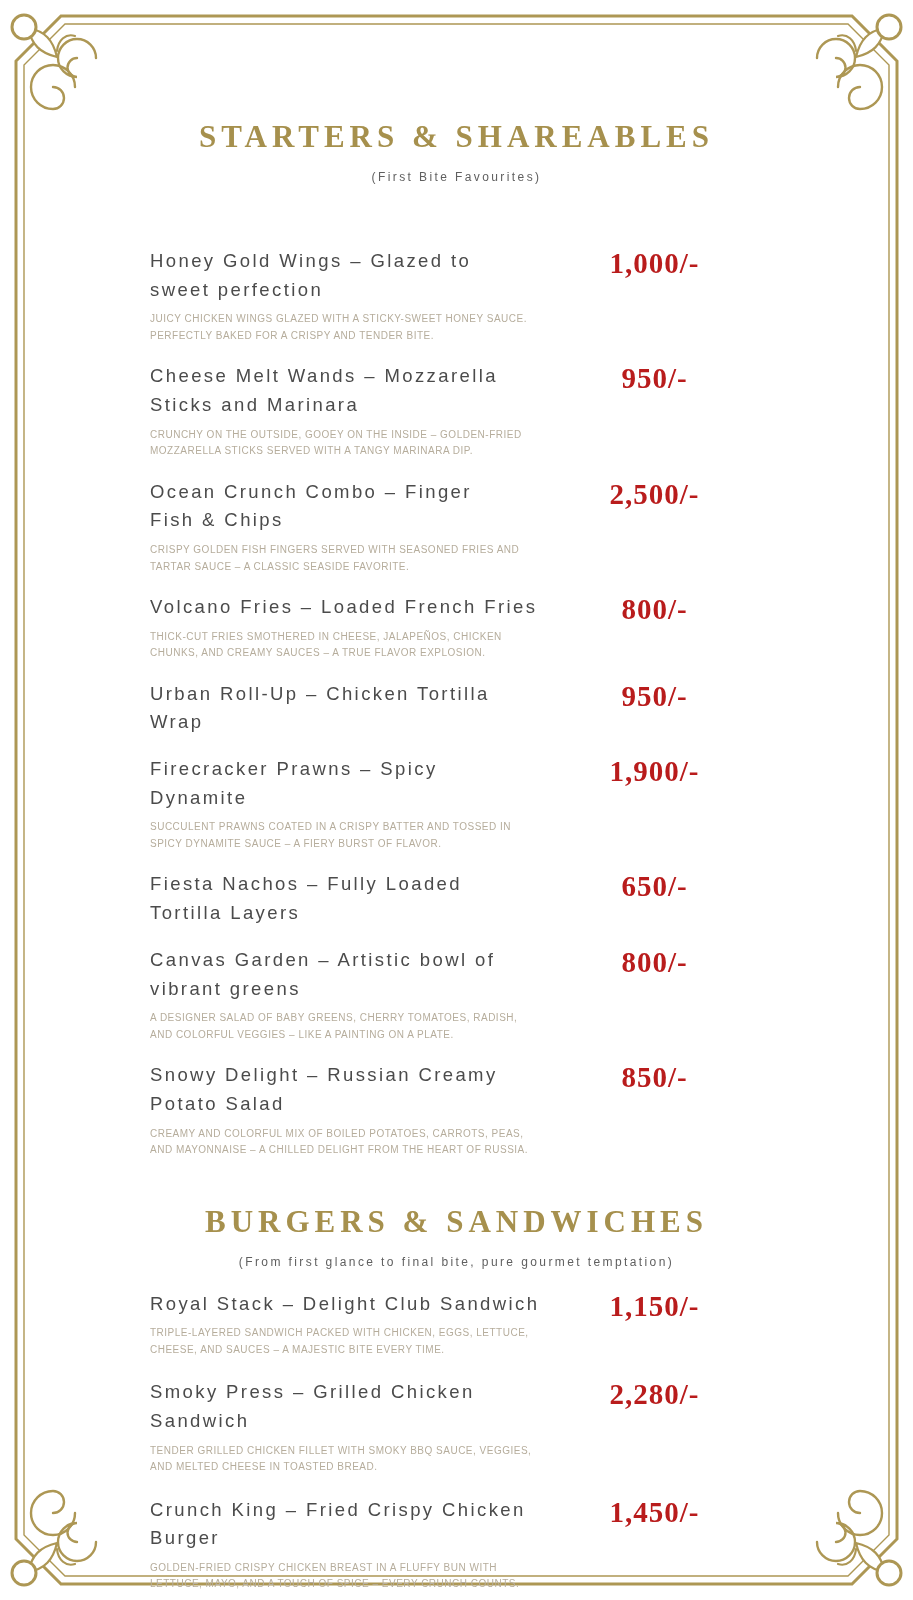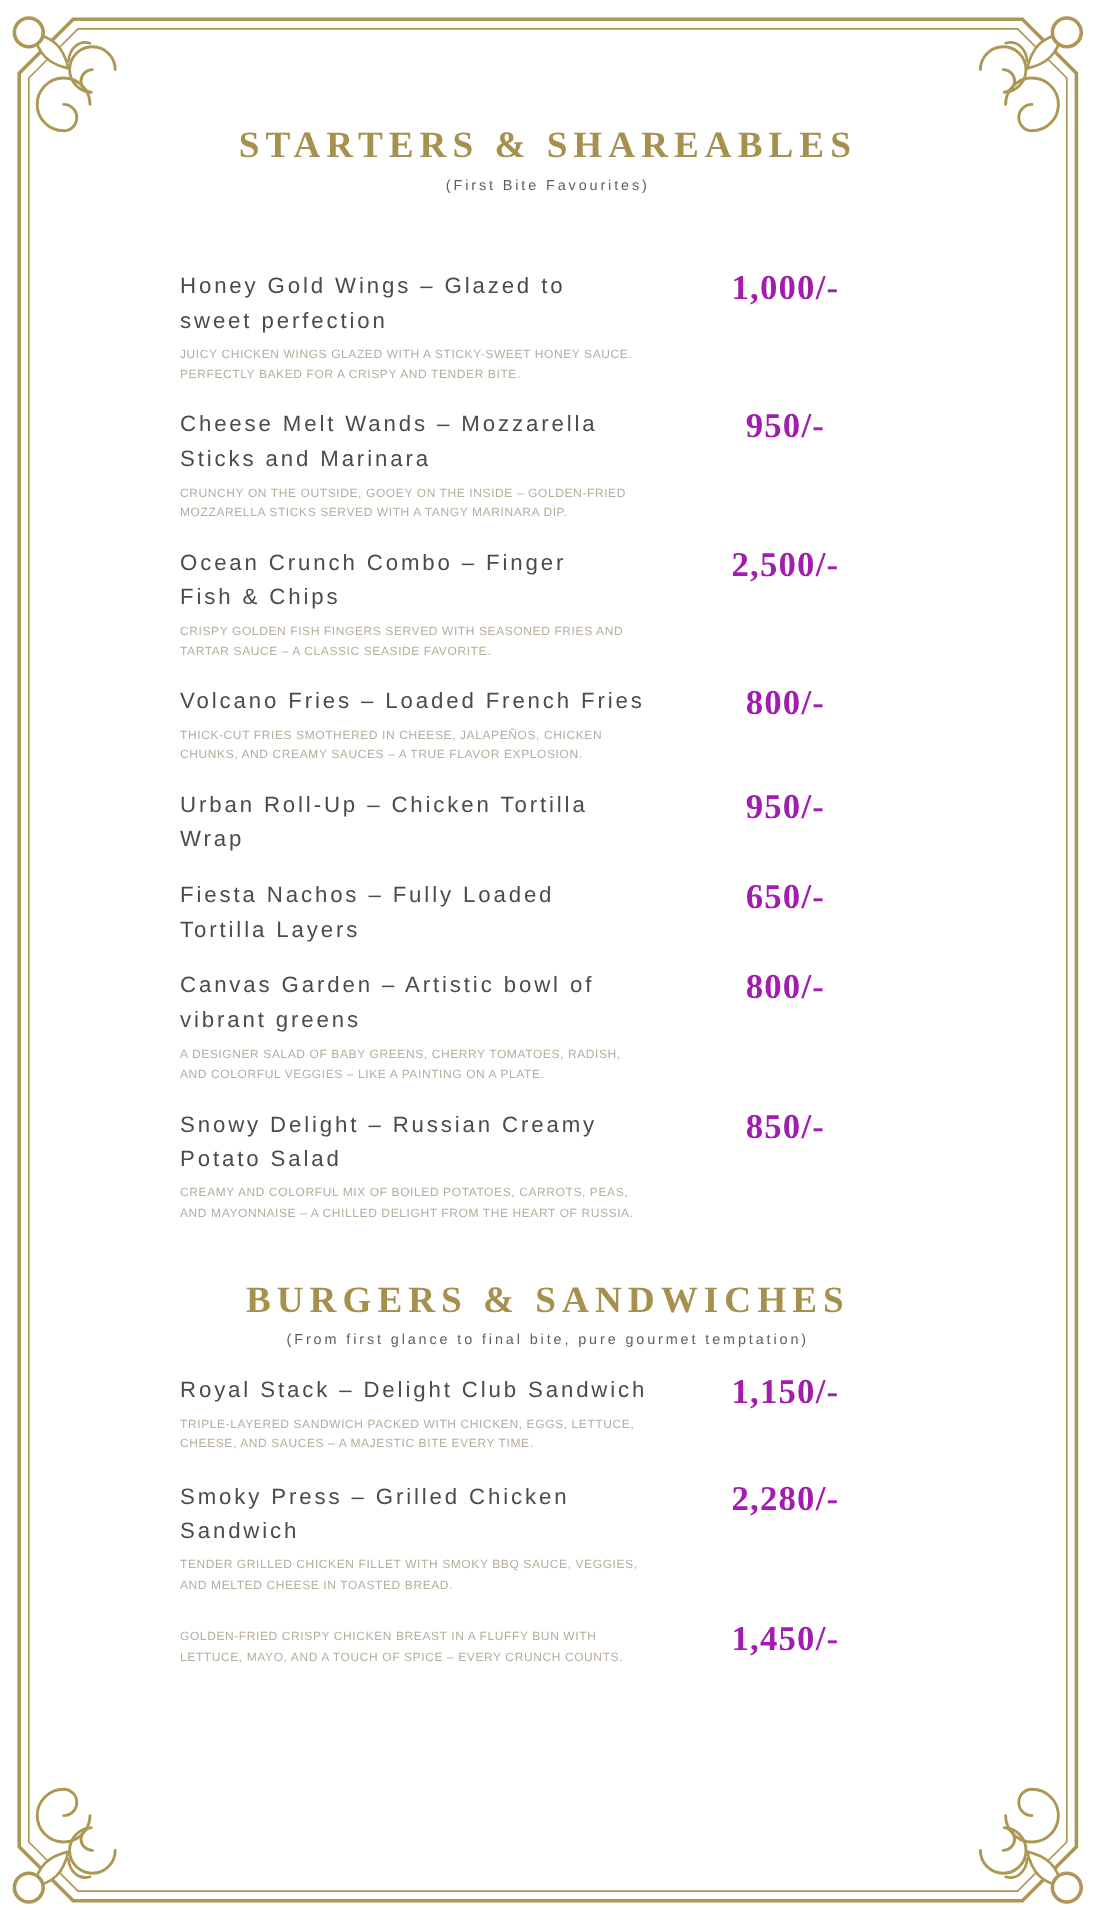--- a/index.html
+++ b/index.html
@@ -9,21 +9,21 @@
   .content{position:absolute;inset:0;z-index:2;}
 
   .menu-section{text-align:left;}
   .section-head{text-align:center;}
   .section-title{
     font-family:"Liberation Serif",serif;
     font-weight:bold;
     font-size:31px;
     letter-spacing:5px;
     color:#a6904d;
-    margin:0;
+    margin:16px;
     line-height:1.1;
   }
   .section-subtitle{
     font-size:12px;
     letter-spacing:2.4px;
     color:#5f5f5f;
     margin-top:9px;
     line-height:1.25;
   }
   .menu-items{
@@ -58,21 +58,21 @@
     max-width:418px;
     text-transform:uppercase;
   }
   .item-price{
     flex:0 0 225px;
     text-align:center;
     font-family:"Liberation Serif",serif;
     font-weight:600;
     font-size:29px;
     letter-spacing:1px;
-    color:#a21caf;
+    color:#b91c1c;
   }
   .section-starters .section-head{padding-top:104px;}
 </style>
 </head>
 <body>
 
 <svg class="frame-svg" viewBox="0 0 913 1600" width="913" height="1600" aria-hidden="true">
   <defs>
     <g id="flourish">
 
@@ -142,20 +142,27 @@
         <div class="item-price">800/-</div>
       </div>
 
       <div class="menu-item">
         <div class="item-text">
           <div class="item-name">Urban Roll-Up – Chicken Tortilla Wrap</div>
         </div>
         <div class="item-price">950/-</div>
       </div>
 
+      <div class="menu-item">
+        <div class="item-text">
+          <div class="item-name">Firecracker Prawns – Spicy Dynamite</div>
+          <div class="item-desc">SUCCULENT PRAWNS COATED IN A CRISPY BATTER AND TOSSED IN SPICY DYNAMITE SAUCE – A FIERY BURST OF FLAVOR.</div>
+        </div>
+        <div class="item-price">1,900/-</div>
+      </div>
 
       <div class="menu-item">
         <div class="item-text">
           <div class="item-name">Fiesta Nachos – Fully Loaded
 Tortilla Layers</div>
         </div>
         <div class="item-price">650/-</div>
       </div>
 
       <div class="menu-item">
@@ -197,20 +204,21 @@
       <div class="menu-item">
         <div class="item-text">
           <div class="item-name">Smoky Press – Grilled Chicken Sandwich</div>
           <div class="item-desc">TENDER GRILLED CHICKEN FILLET WITH SMOKY BBQ SAUCE, VEGGIES, AND MELTED CHEESE IN TOASTED BREAD.</div>
         </div>
         <div class="item-price">2,280/-</div>
       </div>
 
       <div class="menu-item">
         <div class="item-text">
+          <div class="item-name">Crunch King – Fried Crispy Chicken Burger</div>
           <div class="item-desc">GOLDEN-FRIED CRISPY CHICKEN BREAST IN A FLUFFY BUN WITH LETTUCE, MAYO, AND A TOUCH OF SPICE – EVERY CRUNCH COUNTS.</div>
         </div>
         <div class="item-price">1,450/-</div>
       </div>
 
     </div>
   </section>
 
 </div>
 

